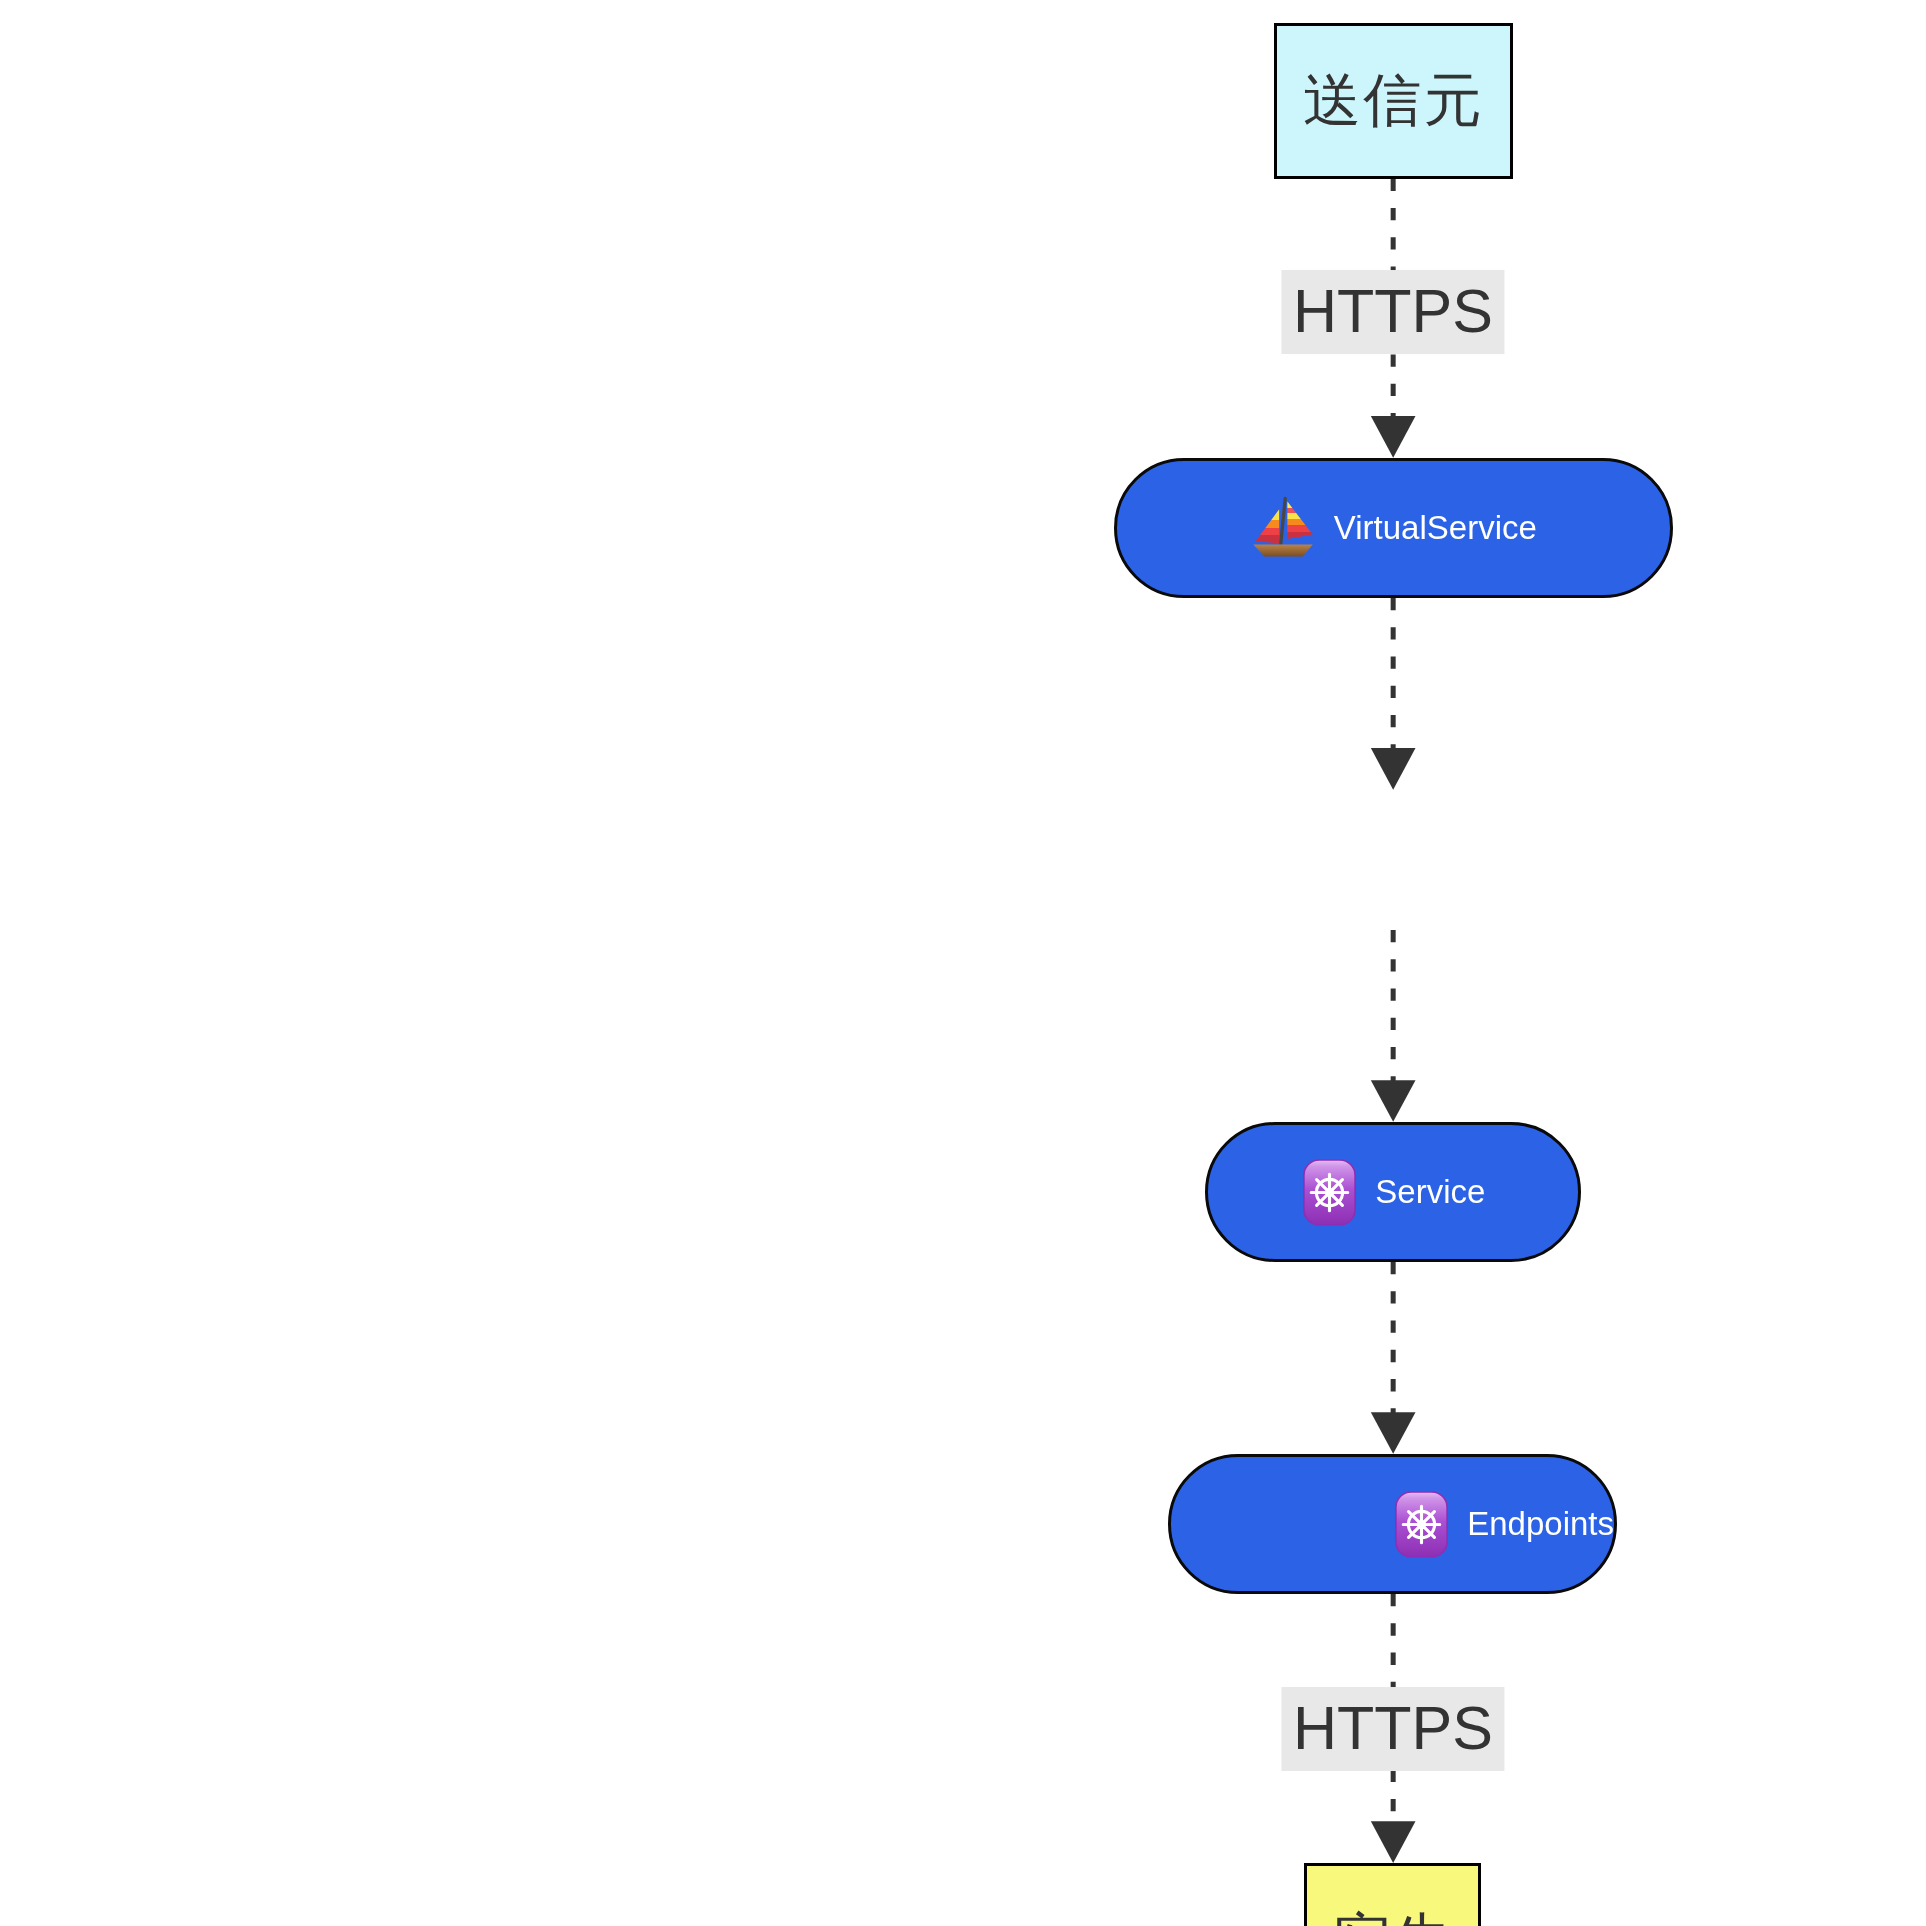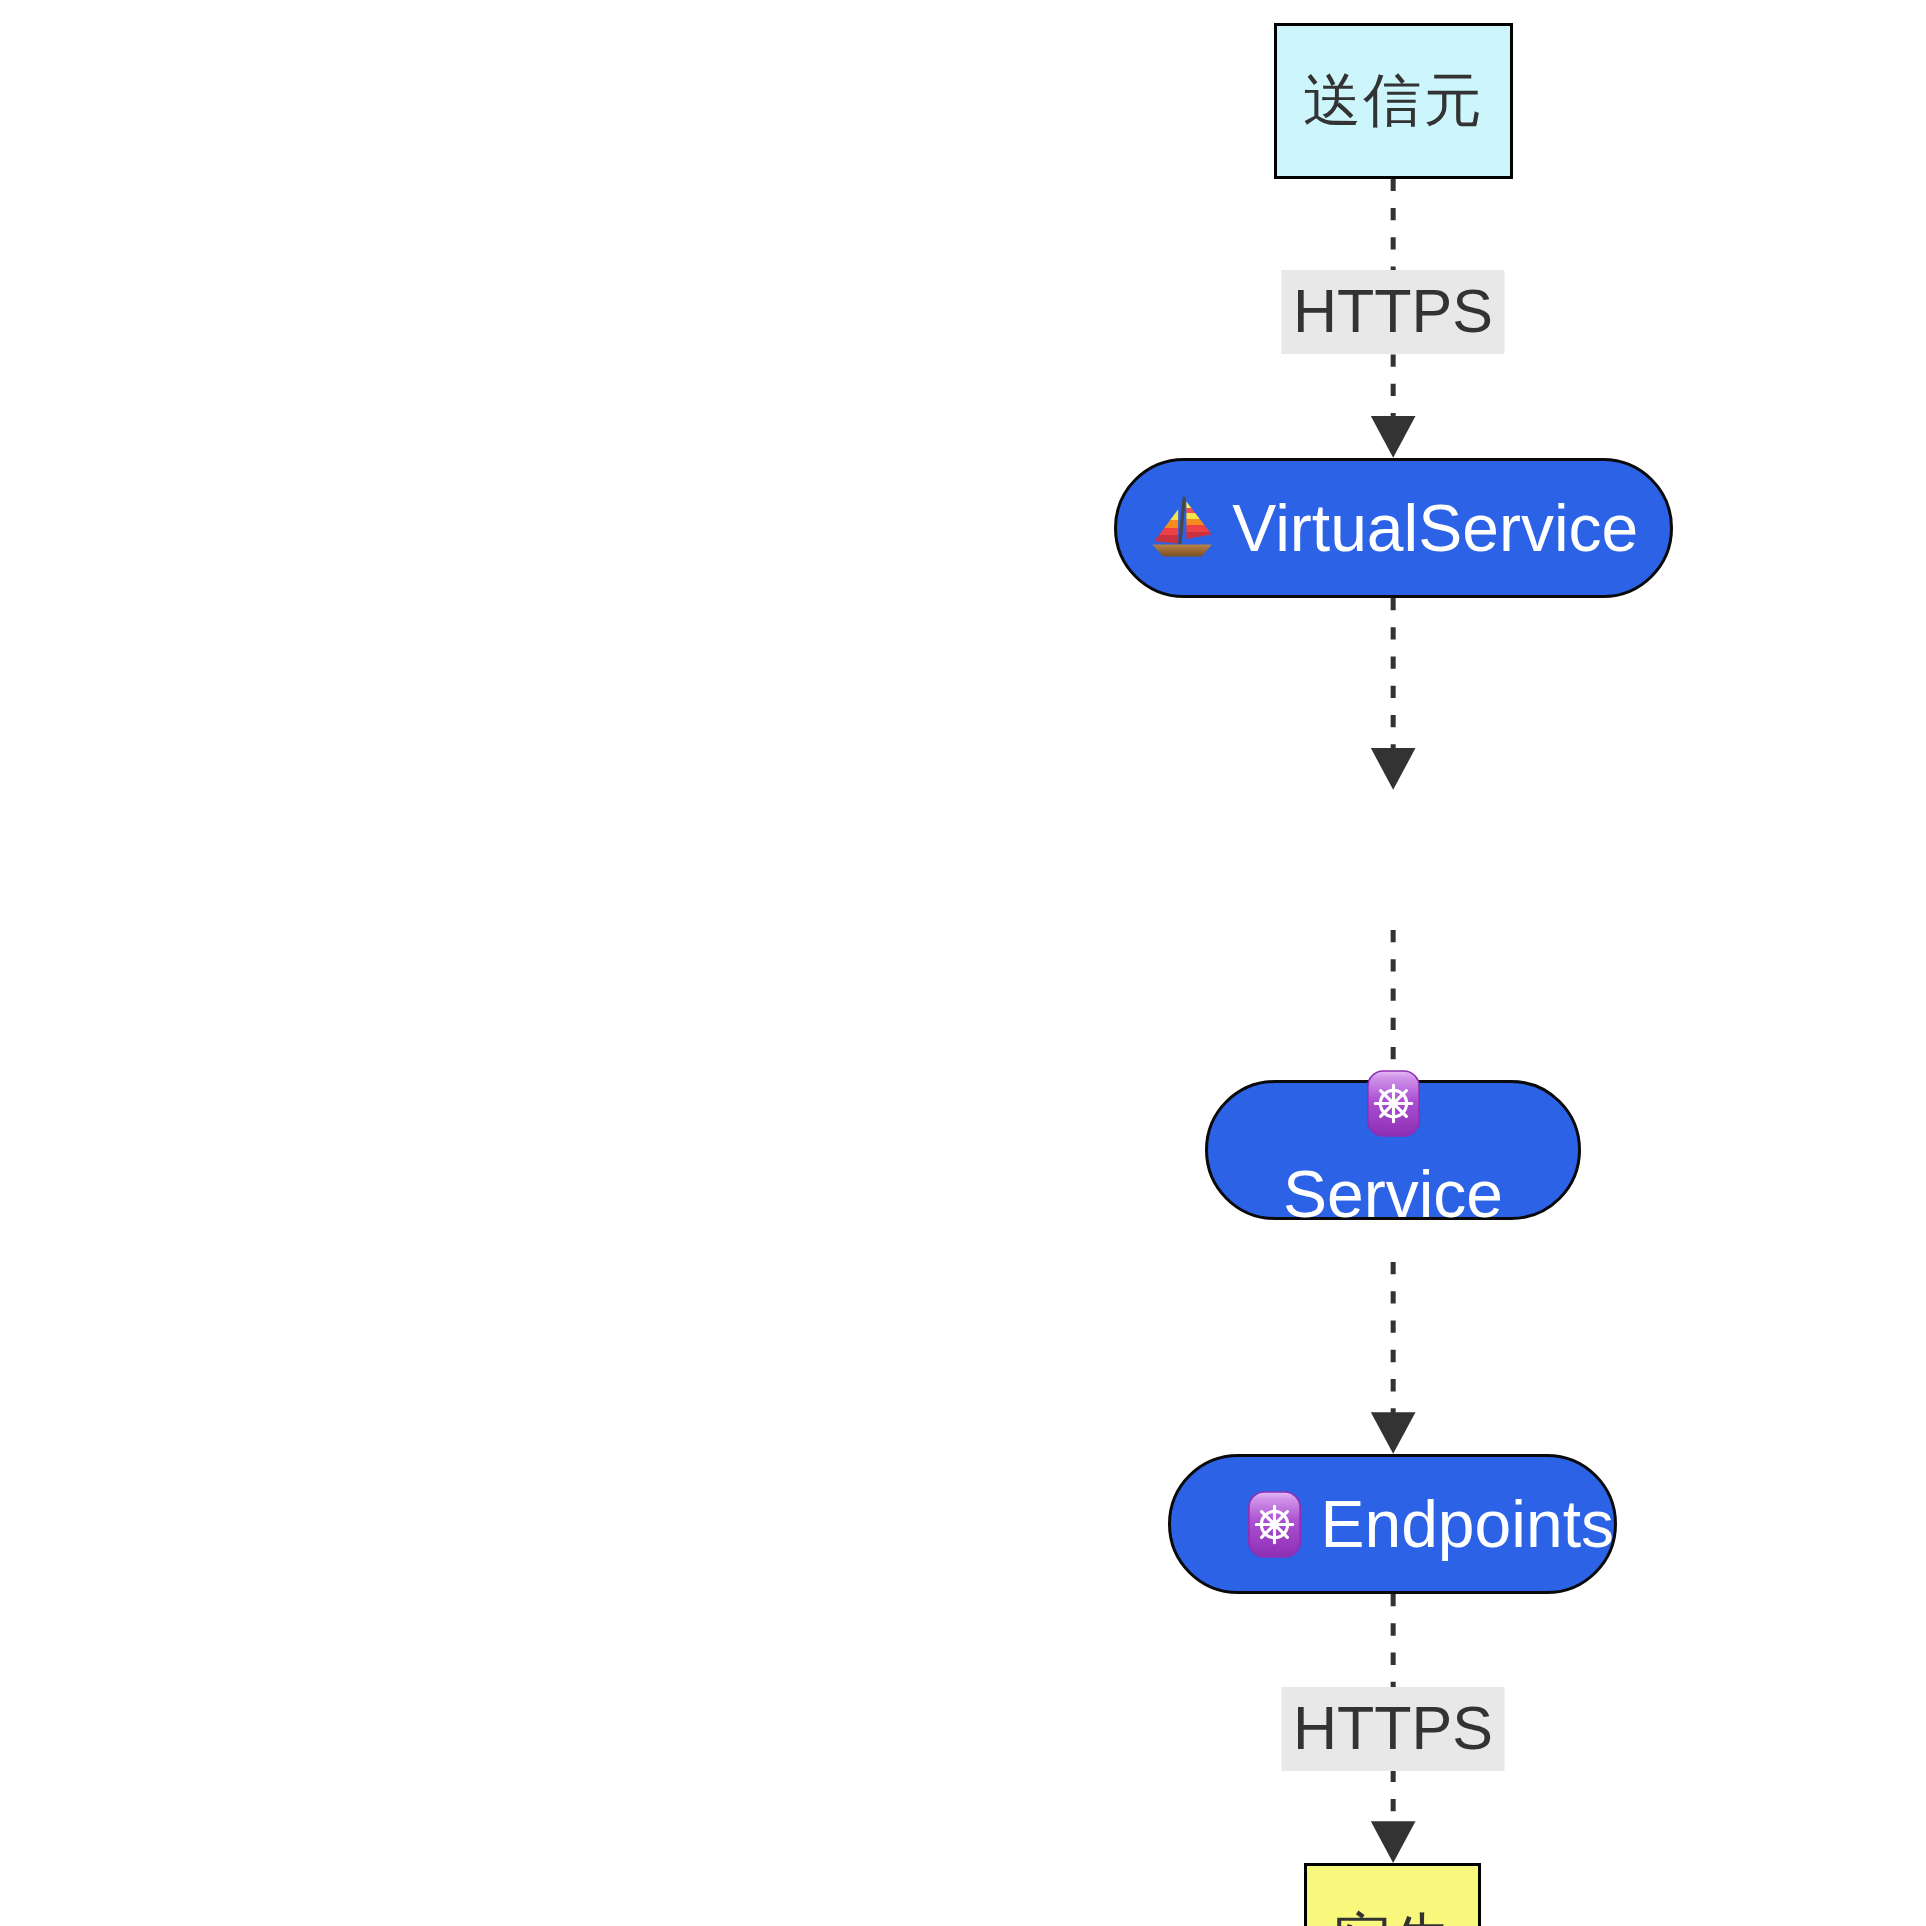--- a/index.html
+++ b/index.html
@@ -35,21 +35,21 @@
   }
   .pill {
     height: 140px;
     border-radius: 70px;
     background: #2c62e6;
     border: 3.9px solid #0a0a0a;
     gap: 17.7px;
   }
   .pill .node-label {
     color: #ffffff;
-    font-size: 66px;
+    font-size: 33px;
     font-weight: 500;
   }
   .icon { flex: 0 0 auto; display: block; }
   .icon-sailboat { width: 66px; height: 66px; }
   .icon-wheel { width: 57px; height: 71px; }
   .edge-label {
     position: absolute;
     transform: translate(-50%, -50%);
     background: #e8e8e8;
     color: #333333;
@@ -152,21 +152,21 @@
   <div class="edge-label" style="left:1393px; top:312px;">HTTPS</div>
 
   <div class="node pill" style="left:1114px; top:458px; width:559px;">
     <svg class="icon icon-sailboat" viewBox="0 0 172 172" width="66" height="66">
         <use href="#sailboat-symbol" xlink:href="#sailboat-symbol"></use>
       </svg>
     <span class="node-label">VirtualService</span>
   </div>
 
 
-  <div class="node pill" style="left:1205px; top:1080px; width:376px;flex-direction:column;">
+  <div class="node pill" style="left:1205px; top:1122px; width:376px;">
     <svg class="icon icon-wheel" viewBox="0 0 148 184" width="57" height="71">
         <use href="#wheel-symbol" xlink:href="#wheel-symbol"></use>
       </svg>
     <span class="node-label">Service</span>
   </div>
 
   <div class="node pill" style="left:1168px; top:1454px; width:449px;justify-content:flex-end;">
     <svg class="icon icon-wheel" viewBox="0 0 148 184" width="57" height="71">
         <use href="#wheel-symbol" xlink:href="#wheel-symbol"></use>
       </svg>

